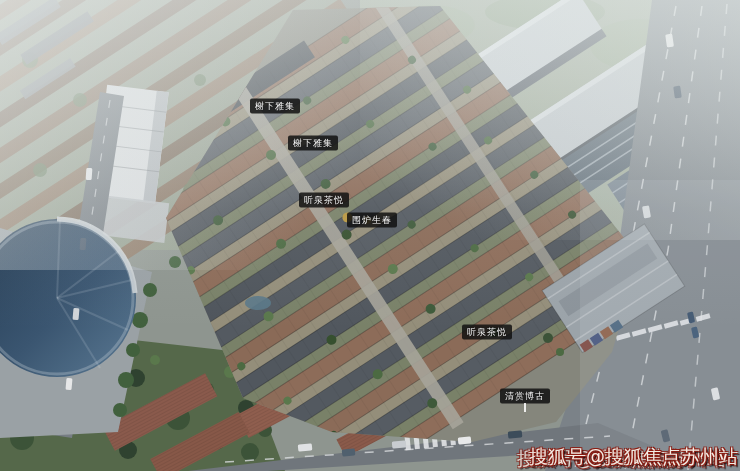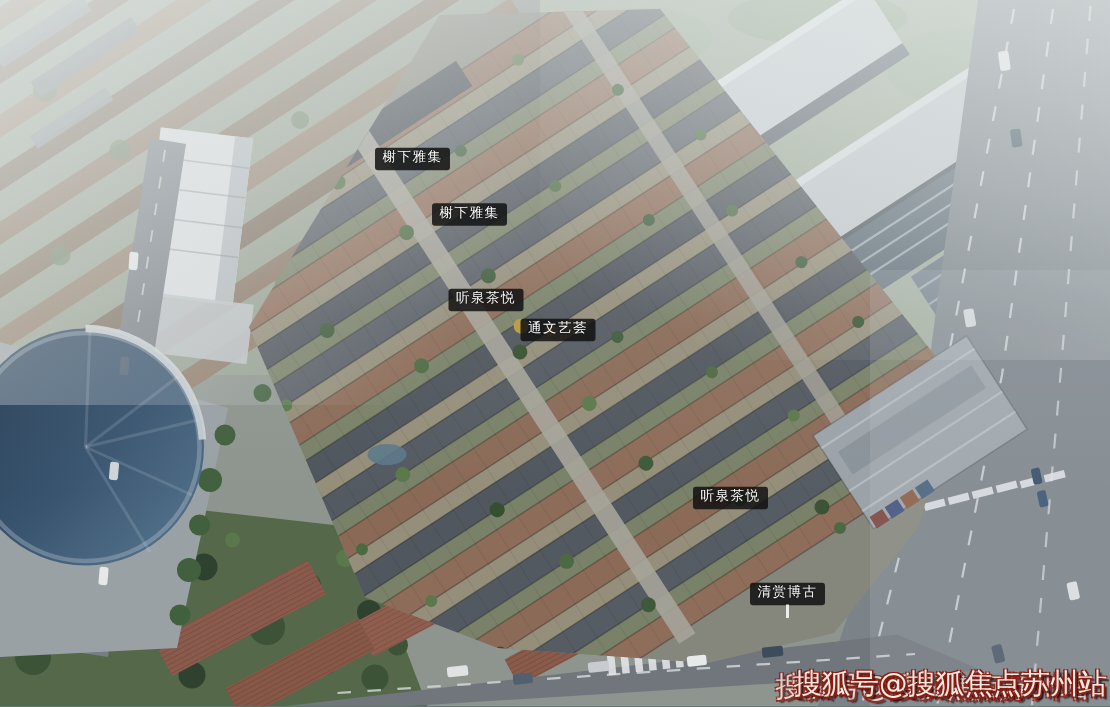--- a/index.html
+++ b/index.html
@@ -350,21 +350,21 @@
     <rect x="0" y="0" width="740" height="471" fill="url(#fogTopG)"></rect>
     <rect x="0" y="0" width="360" height="270" fill="url(#fogTLG)"></rect>
     <rect x="360" y="0" width="380" height="240" fill="url(#fogTRG)"></rect>
     <rect x="580" y="180" width="160" height="291" fill="rgba(210,216,220,0.15)"></rect>
   </g>
 </svg>
 
   <div class="map-label" style="left:275px;top:106px">榭下雅集</div>
   <div class="map-label" style="left:313px;top:143px">榭下雅集</div>
   <div class="map-label" style="left:324px;top:200px">听泉茶悦</div>
-  <div class="map-label" style="left:372px;top:220px">通文艺荟</div>
+  <div class="map-label" style="left:372px;top:220px">围炉生春</div>
   <div class="map-label" style="left:487px;top:332px">听泉茶悦</div>
   <div class="map-label" style="left:525px;top:396px">清赏博古</div>
   <div class="leader" style="left:524px;top:403px"></div>
 
   <div class="watermark">
     <span class="wm ghost">搜狐号@搜狐焦点苏州站</span>
     <span class="wm main">搜狐号@搜狐焦点苏州站</span>
   </div>
 
 </div>

